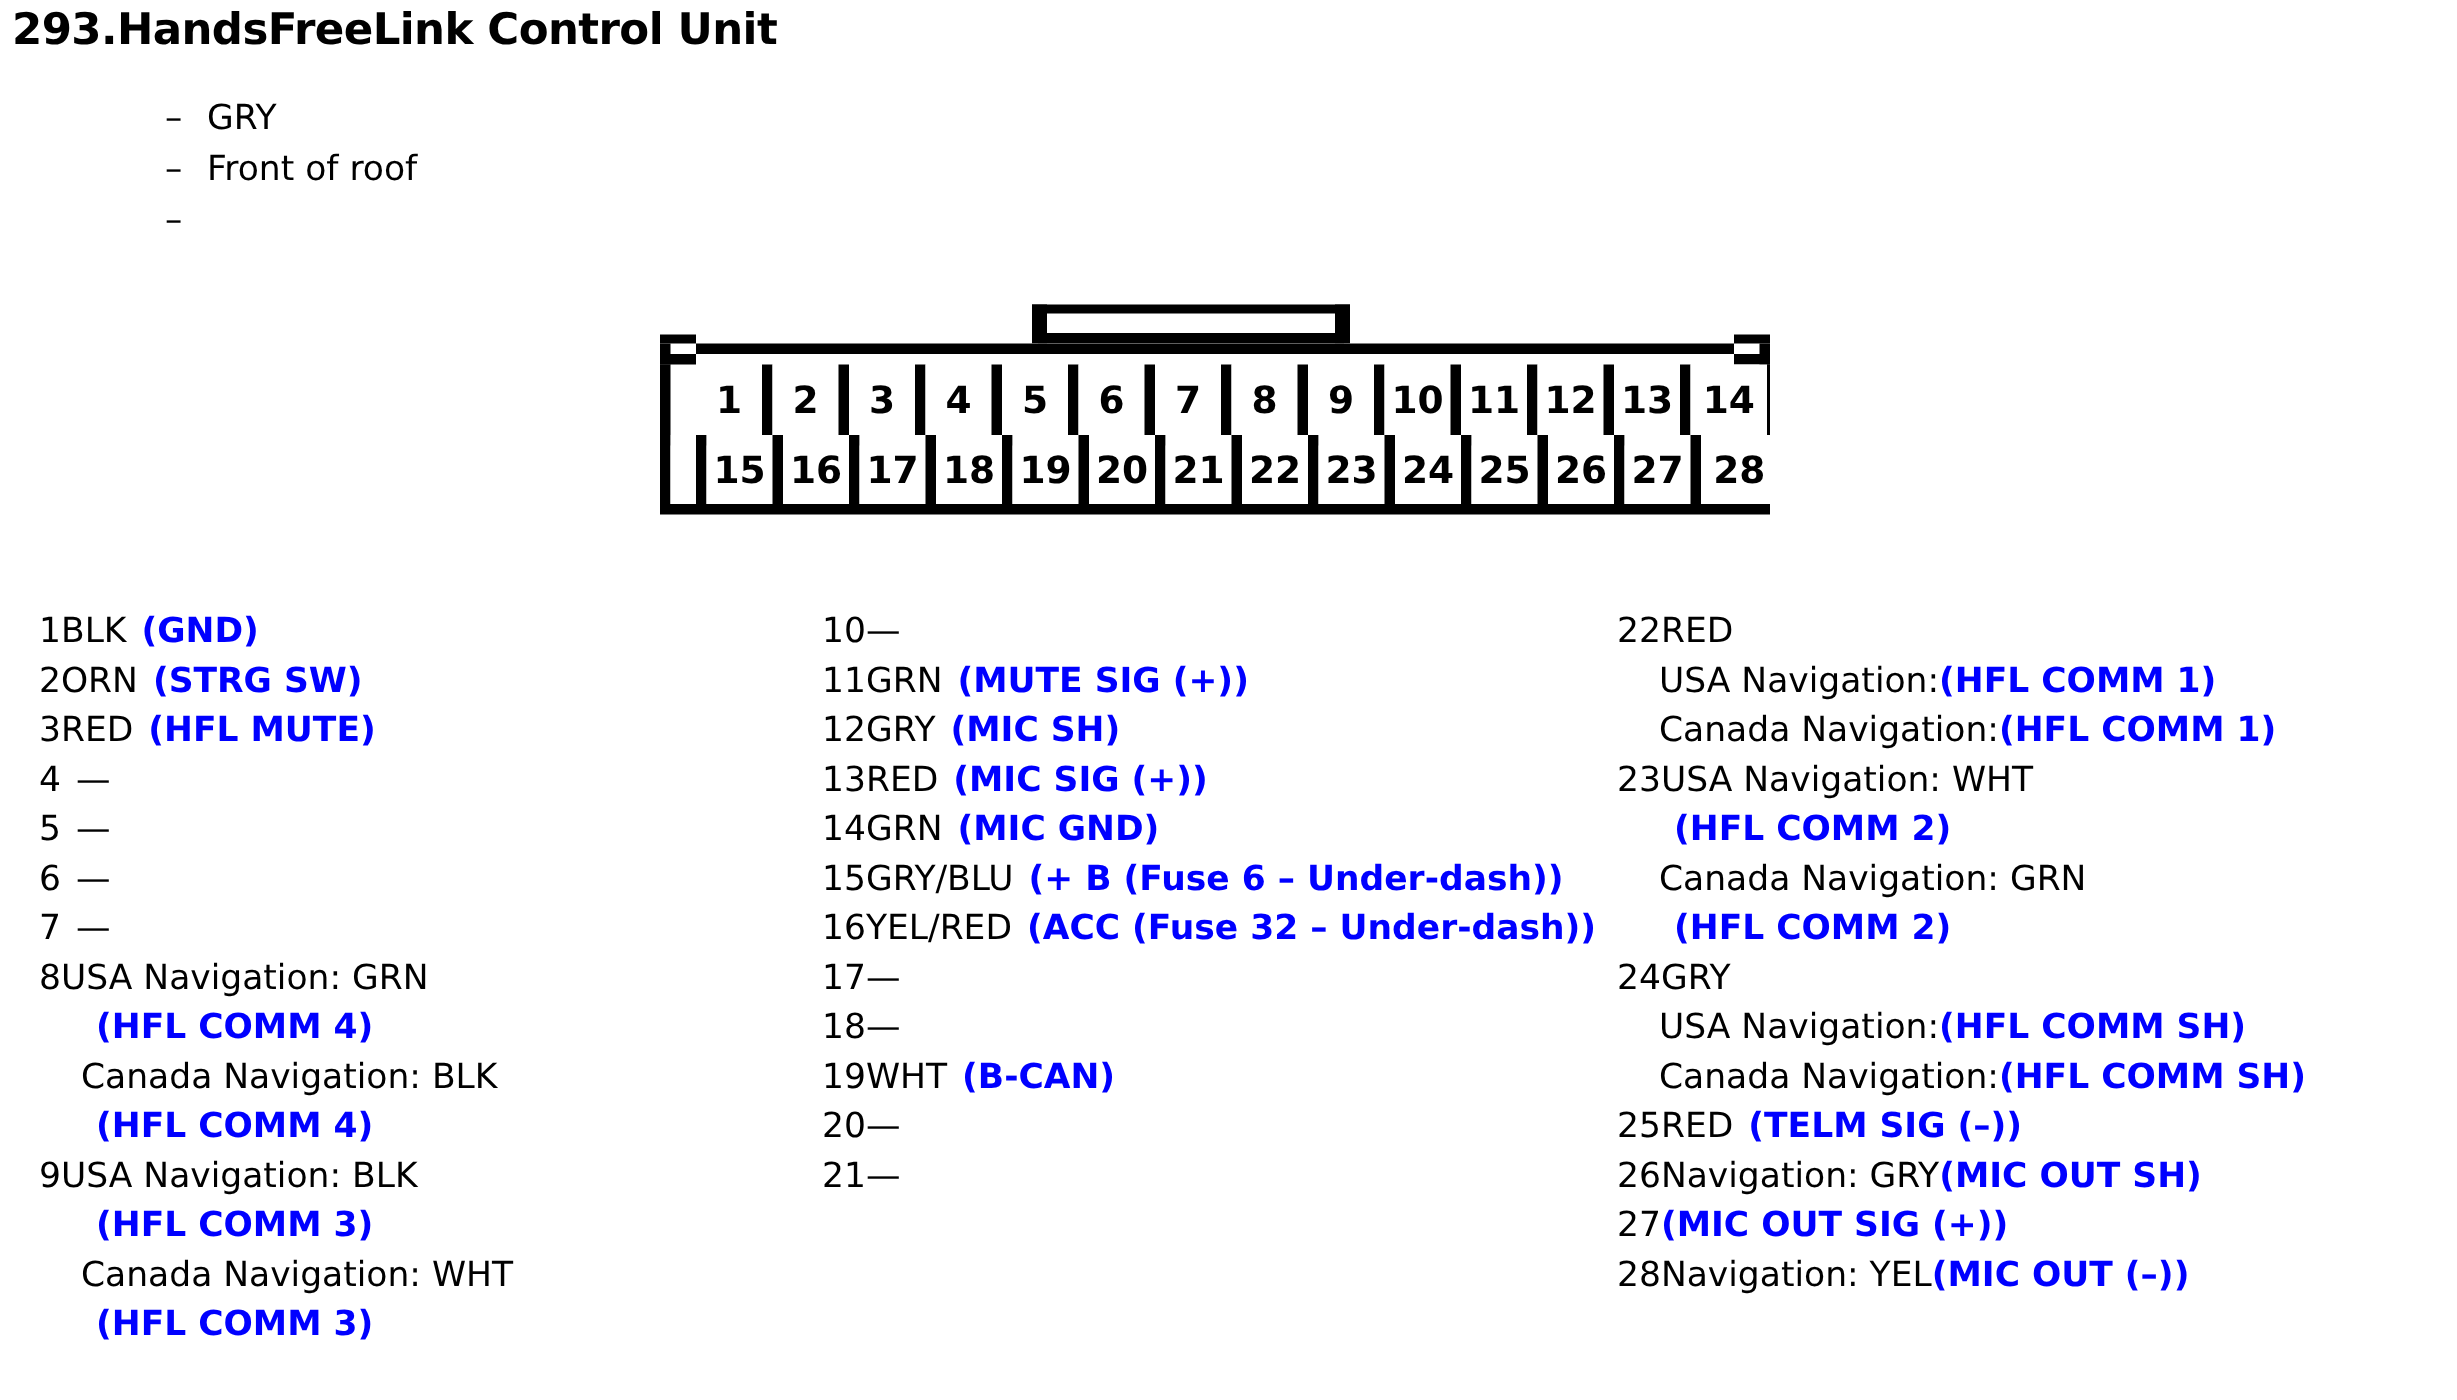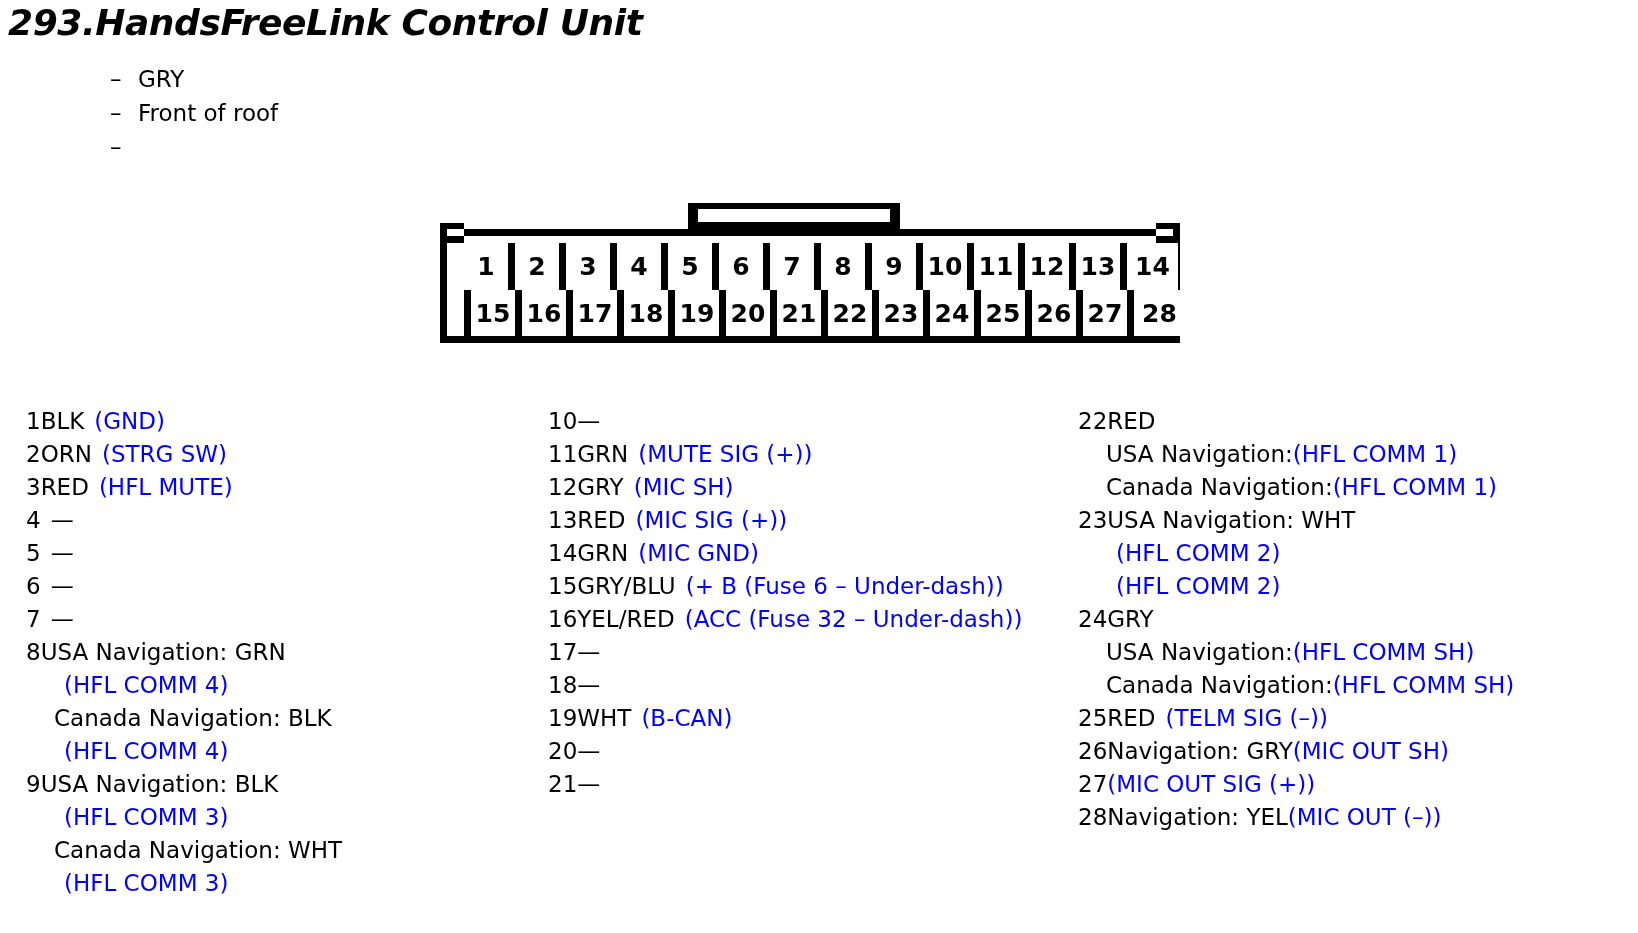--- a/index.html
+++ b/index.html
@@ -12,25 +12,24 @@
     position: relative;
     font-family: "DejaVu Sans", sans-serif;
     color: #000000;
     overflow: hidden;
   }
 
   
   #page-title {
     position: absolute;
     left: 8px; top: 2px;
-    font-size: 36px;
+    font-size: 29px;
     font-weight: bold;
     letter-spacing: -0.4px;
     white-space: nowrap;
-    font-style: italic;
   }
 
   
   #notes {
     position: absolute;
     left: 110px; top: 62px;
     font-size: 23px;
     line-height: 34px;
   }
   .note-row { display: flex; align-items: baseline; white-space: nowrap; }
@@ -149,20 +148,21 @@
     white-space: nowrap;
     display: flex;
     align-items: baseline;
   }
   .pin-line.indent { padding-left: 28px; }
   .pin-num { }
   .pin-color { }
   .pin-sig {
     color: #0000ff;
     padding-left: 10px;
+    font-weight: bold;
   }
   
   .pin-sig.tight { padding-left: 0; }
   .pin-dash { padding-left: 0; }
   .pin-dash.sp { padding-left: 10px; }
 </style>
 </head>
 <body>
 
 <div id="page-title">293.HandsFreeLink Control Unit</div>
@@ -400,20 +400,23 @@
     </div>
     <div class="pin-entry">
       <div class="pin-line">
         <span class="pin-num">23</span>
         <span class="pin-color">USA Navigation: WHT</span>
       </div>
       <div class="pin-line indent">
         <span class="pin-sig">(HFL COMM 2)</span>
       </div>
       <div class="pin-line indent">
+        <span class="pin-color">Canada Navigation: GRN</span>
+      </div>
+      <div class="pin-line indent">
         <span class="pin-sig">(HFL COMM 2)</span>
       </div>
     </div>
     <div class="pin-entry">
       <div class="pin-line">
         <span class="pin-num">24</span>
         <span class="pin-color">GRY</span>
       </div>
       <div class="pin-line indent">
         <span class="pin-color">USA Navigation:</span>

